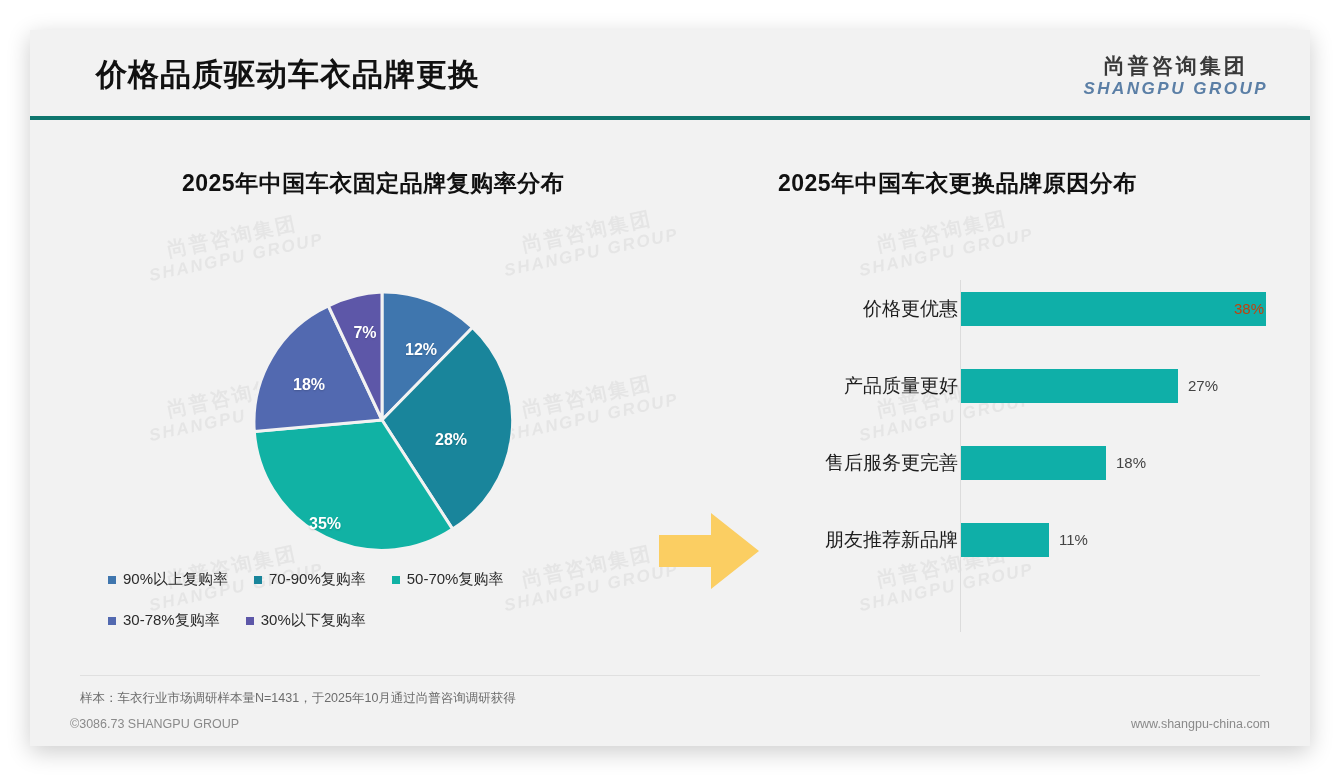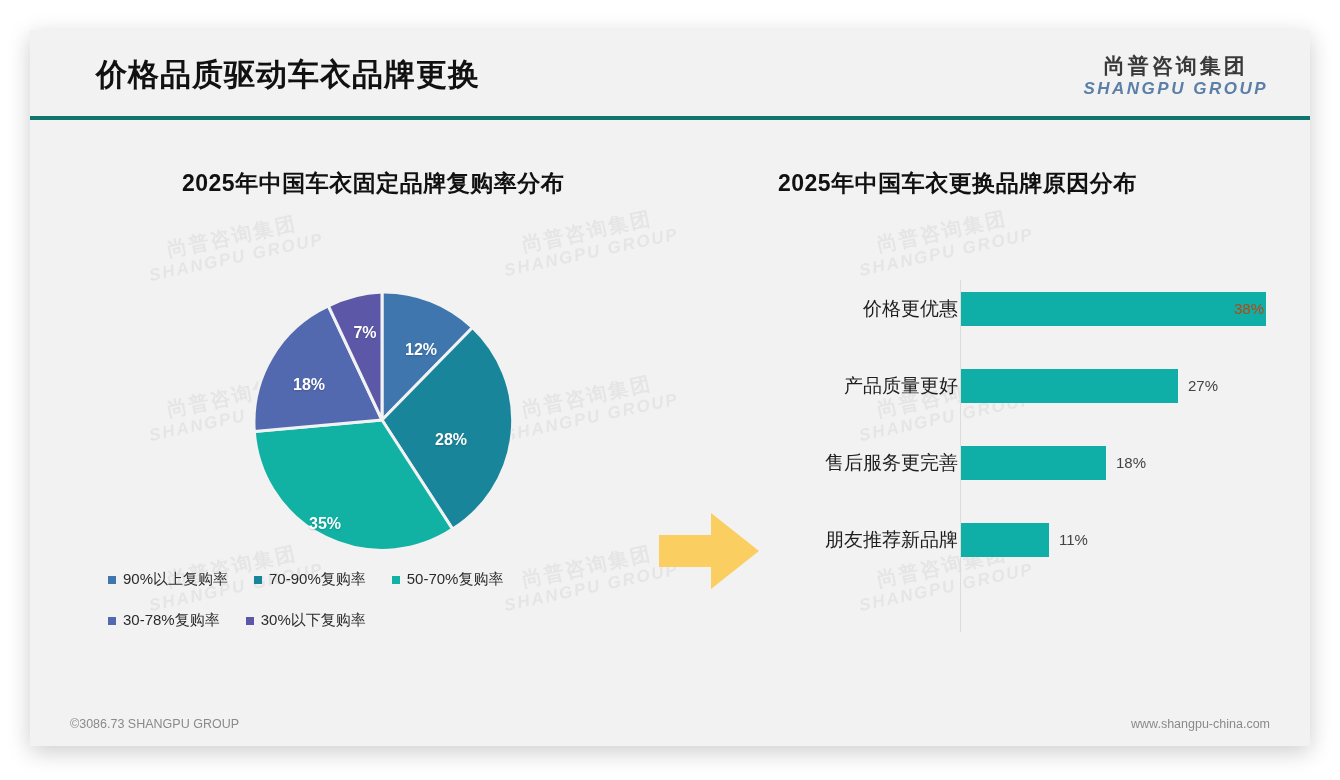--- a/index.html
+++ b/index.html
@@ -235,19 +235,20 @@
 
       <div class="bar-row" style="top:243px;text-align:center;">
         <div class="bar-cat">朋友推荐新品牌</div>
         <div class="bar-fill" style="width:88px;background:#0FAFA8;"></div>
         <div class="bar-val" style="left:311px;">11%</div>
       </div>
 
     </div>
   </div>
 
+  <div class="note">样本：车衣行业市场调研样本量N=1431，于2025年10月通过尚普咨询调研获得</div>
 
   <div class="footer">
     <div class="footer-left">©3086.73 SHANGPU GROUP</div>
     <div class="footer-right">www.shangpu-china.com</div>
   </div>
 
 </div>
 
 </body></html>

